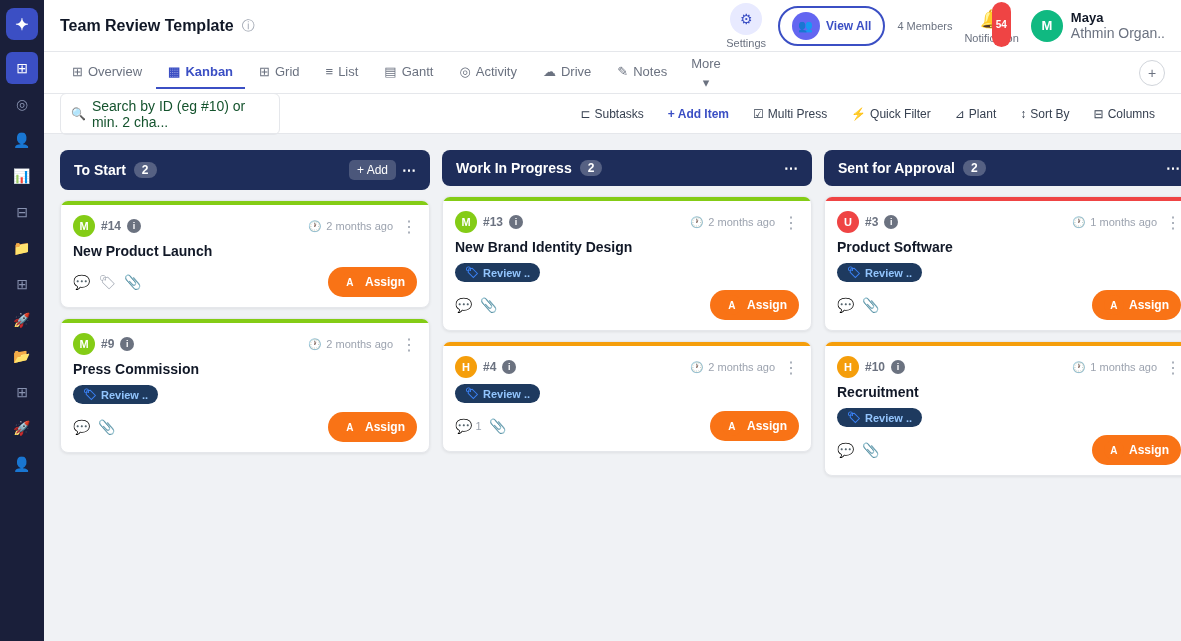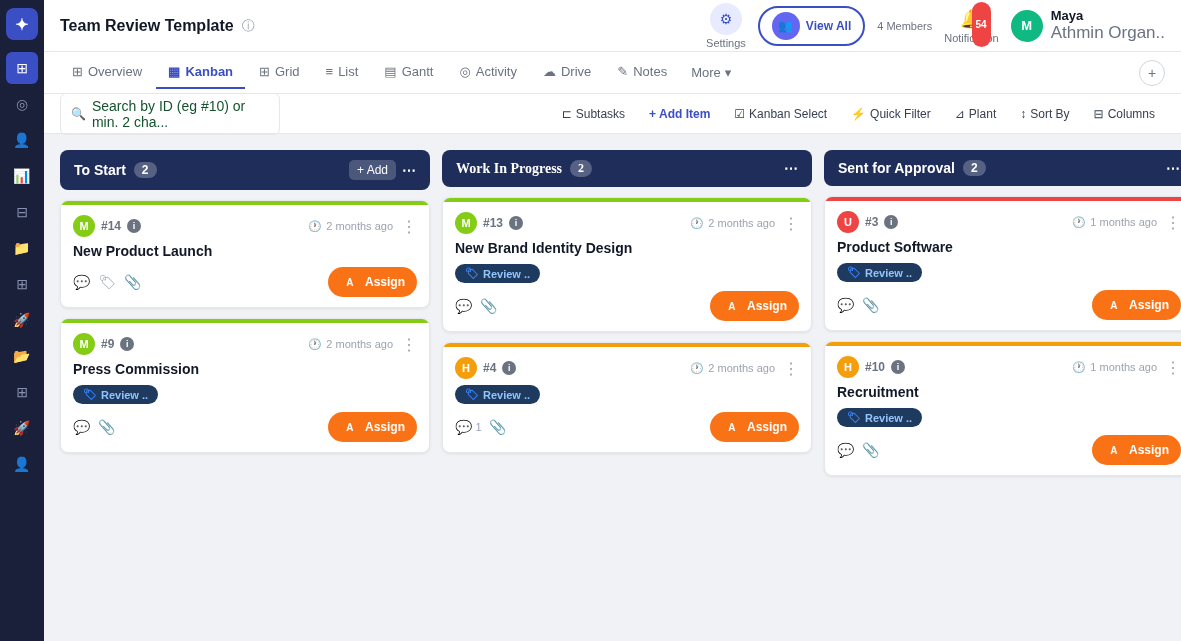--- a/index.html
+++ b/index.html
@@ -138,21 +138,21 @@
       font-weight: bold;
       font-size: 13px;
       cursor: pointer;
     }
     .user-info {
       display: flex;
       flex-direction: column;
       cursor: pointer;
     }
     .user-name { font-weight: 600; font-size: 13px; color: #111827; }
-    .user-org { font-size: 17px; color: #6b7280; }
+    .user-org { font-size: 14px; color: #6b7280; }
 
     
     .nav-tabs {
       background: #fff;
       border-bottom: 1px solid #e5e7eb;
       padding: 0 16px;
       display: flex;
       align-items: center;
       gap: 2px;
       height: 42px;
@@ -172,20 +172,21 @@
     .nav-tab.active { color: #3b4fc4; border-bottom: 2px solid #3b4fc4; font-weight: 600; }
     .nav-tab-icon { font-size: 13px; }
     .more-btn {
       display: flex;
       align-items: center;
       gap: 4px;
       padding: 8px 10px;
       cursor: pointer;
       color: #6b7280;
       font-size: 13px;
+      flex-direction: column;
     }
     .add-btn {
       width: 26px; height: 26px;
       border-radius: 50%;
       border: 1px solid #d1d5db;
       display: flex; align-items: center; justify-content: center;
       cursor: pointer;
       color: #6b7280;
       font-size: 14px;
       margin-left: auto;
@@ -406,21 +407,21 @@
       border-radius: 50%;
       background: #f97316;
       display: flex; align-items: center; justify-content: center;
       color: #fff;
       font-size: 10px;
       font-weight: bold;
     }
 
     
     .col-to-start { background: #1e2d5a; }
-    .col-wip { background: #1e2d5a; font-family: Liberation Serif, serif; }
+    .col-wip { background: #1e2d5a; }
     .col-sent { background: #1e2d5a; }
 
     .bar-green { background: #84cc16; }
     .bar-yellow { background: #f59e0b; }
     .bar-red { background: #ef4444; }
 
     .tag-review { background: #1e3a5f; color: #93c5fd; }
 
     .comment-count {
       font-size: 11px;
@@ -535,21 +536,21 @@
     <div class="toolbar-actions">
       <button class="toolbar-btn">
         <span>⊏</span>
         <span>Subtasks</span>
       </button>
       <button class="toolbar-btn" style="color:#3b4fc4;font-weight:600;">
         <span>+ Add Item</span>
       </button>
       <button class="toolbar-btn">
         <span>☑</span>
-        <span>Kanban Select</span>
+        <span>Multi Press</span>
       </button>
       <button class="toolbar-btn">
         <span>⚡</span>
         <span>Quick Filter</span>
       </button>
       <button class="toolbar-btn">
         <span>⊿</span>
         <span>Plant</span>
       </button>
       <button class="toolbar-btn">

